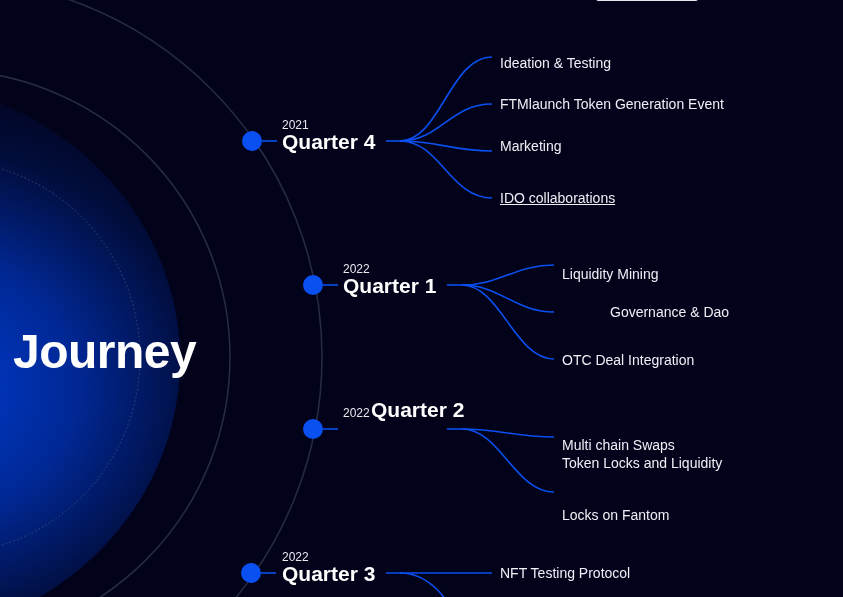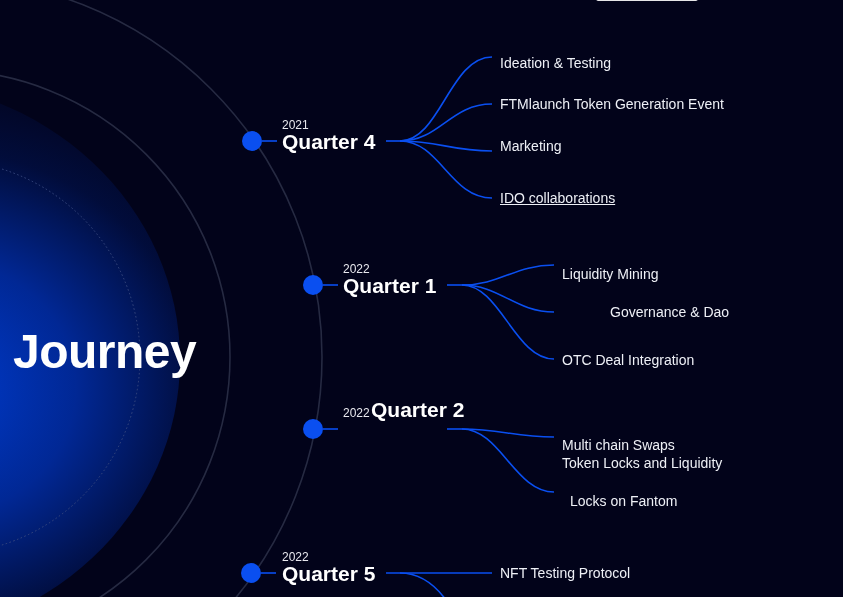--- a/index.html
+++ b/index.html
@@ -96,17 +96,17 @@
 <div class="q-year" style="left:343px; top:263px;">2022</div>
 <div class="q-label" style="left:343px; top:275px;">Quarter 1</div>
 <div class="item" style="left:562px; top:266px;">Liquidity Mining</div>
 <div class="item" style="left:562px; top:304px;margin-left:48px;">Governance &amp; Dao</div>
 <div class="item" style="left:562px; top:352px;">OTC Deal Integration</div>
 
 <div class="q-year" style="left:343px; top:407px;">2022</div>
 <div class="q-label" style="left:343px; top:399px;margin-left:28px;">Quarter 2</div>
 <div class="item" style="left:562px; top:418px;margin-top:19px;">Multi chain Swaps</div>
 <div class="item" style="left:562px; top:455px;">Token Locks and Liquidity</div>
-<div class="item" style="left:562px; top:493px;margin-left:8px;">Locks on Fantom</div>
+<div class="item" style="left:562px; top:507px;">Locks on Fantom</div>
 
 <div class="q-year" style="left:282px; top:551px;">2022</div>
-<div class="q-label" style="left:282px; top:563px;">Quarter 5</div>
+<div class="q-label" style="left:282px; top:563px;">Quarter 3</div>
 <div class="item" style="left:500px; top:565px;">NFT Testing Protocol</div>
 
 </body></html>

